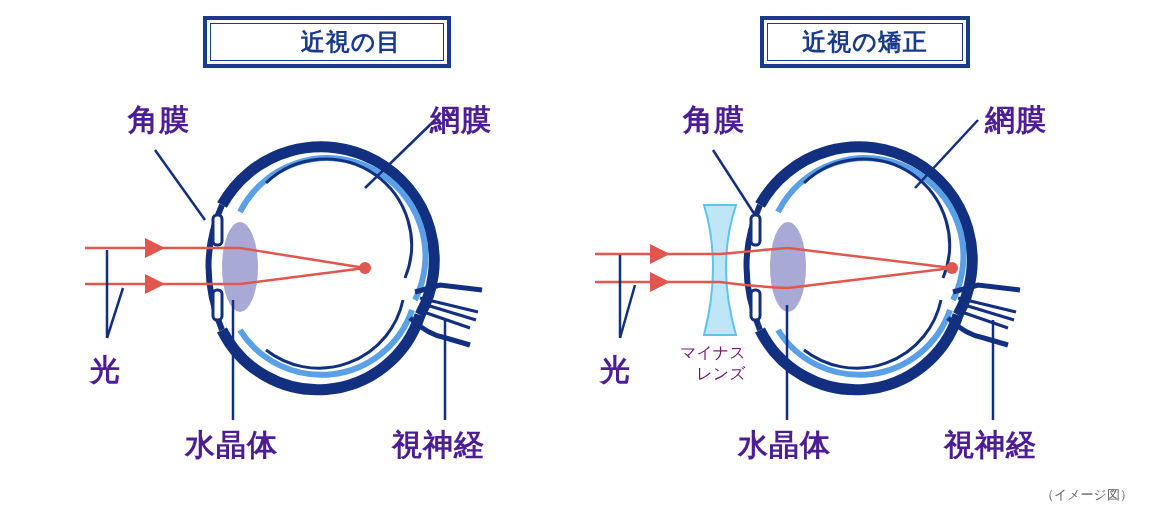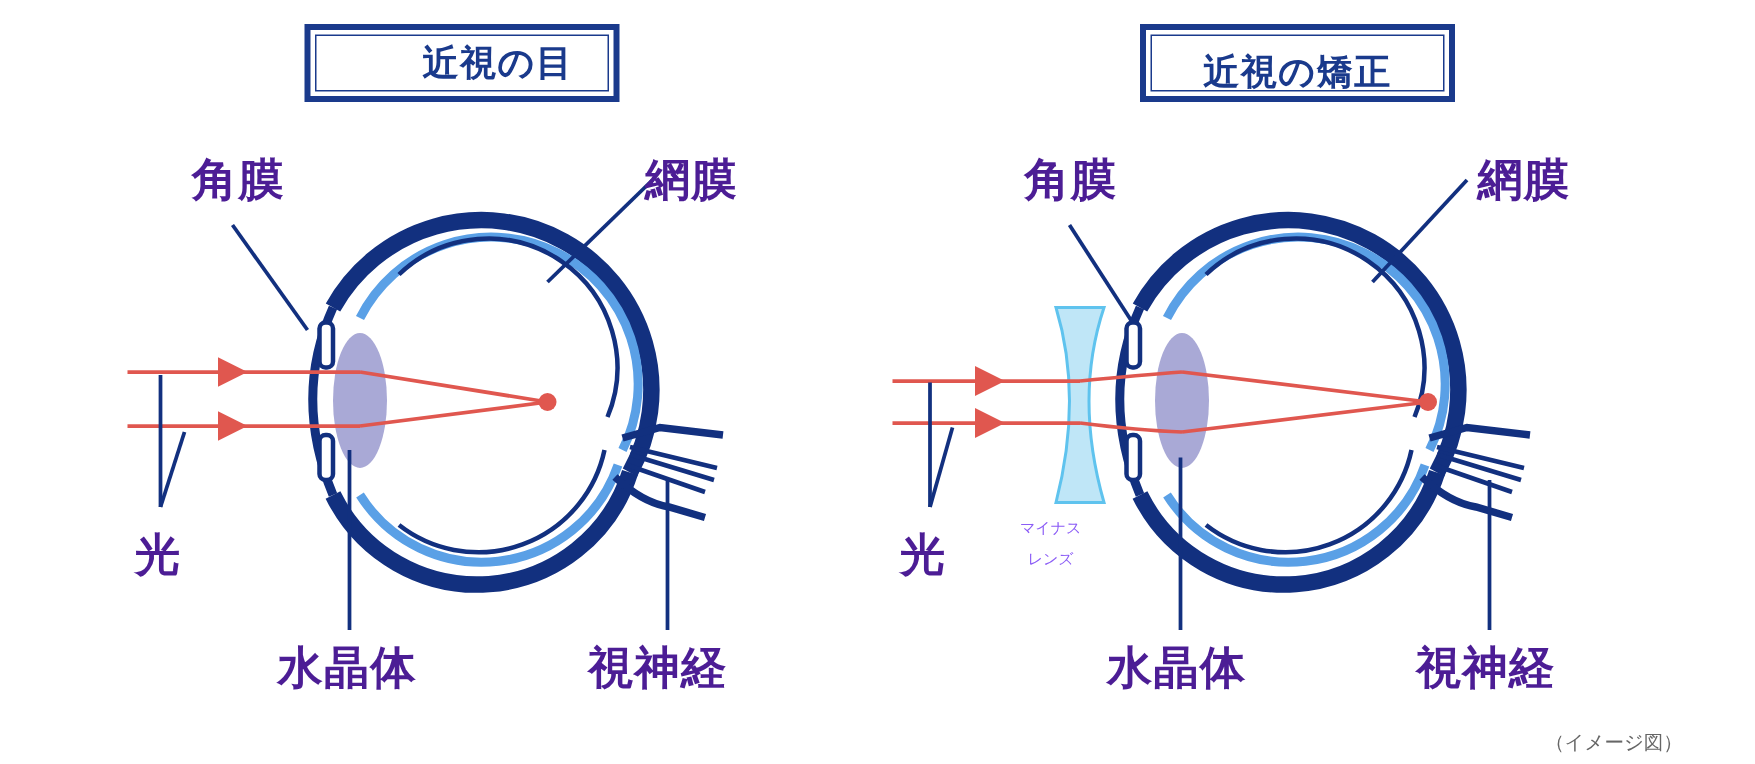--- a/index.html
+++ b/index.html
@@ -2,22 +2,22 @@
 <html><head>
 <meta charset="utf-8">
 <style>
   html,body{margin:0;padding:0;background:#fff;}
   body{width:1170px;height:509px;position:relative;overflow:hidden;font-family:"DejaVu Sans","Liberation Sans",sans-serif;}
   svg{position:absolute;left:0;top:0;}
   .title-box{position:absolute;height:52px;border:4px solid #1a3a8c;box-sizing:border-box;display:flex;align-items:center;justify-content:center;}
   .title-box .inner{position:absolute;left:3px;right:3px;top:3px;bottom:3px;border:1.5px solid #1a3a8c;}
   .title-box span{font-weight:bold;font-size:24px;color:#1a3a8c;letter-spacing:1px;position:relative;}
   .lbl{position:absolute;font-weight:bold;color:#4c1d95;font-size:30px;letter-spacing:1px;white-space:nowrap;}
-  .small{position:absolute;font-size:10px;color:#8b5cf6;white-space:nowrap;line-height:21px;text-align:center;}
-  .note{position:absolute;font-size:13px;color:#666;white-space:nowrap;}
+  .small{position:absolute;font-size:16px;color:#701a75;white-space:nowrap;line-height:21px;text-align:right;}
+  .note{position:absolute;font-size:13px;color:#666;white-space:nowrap;margin-left:11px;}
 </style>
 </head>
 <body>
 
 <svg width="1170" height="509" viewBox="0 0 1170 509">
   <defs>
     <marker id="arr" markerWidth="10" markerHeight="10" refX="6" refY="5" orient="auto">
       <path d="M0,1 L8,5 L0,9 Z" fill="#e0574f"></path>
     </marker>
   </defs>
@@ -100,25 +100,25 @@
   <g stroke="#12307f" stroke-width="2.5" fill="none">
     <line x1="713" y1="150" x2="755" y2="215"></line>
     <line x1="978" y1="120" x2="915" y2="188"></line>
     <line x1="620" y1="255" x2="620" y2="338"></line>
     <line x1="620" y1="338" x2="635" y2="285"></line>
     <line x1="787" y1="305" x2="787" y2="420"></line>
     <line x1="993" y1="320" x2="993" y2="420"></line>
   </g>
 </svg>
 
-<div class="title-box" style="left:203px;top:16px;width:210px;padding-left:48px;">
+<div class="title-box" style="left:203px;top:16px;width:248px;padding-left:48px;">
   <div class="inner"></div>
   <span>近視の目</span>
 </div>
-<div class="title-box" style="left:760px;top:16px;width:210px;align-items:flex-end;">
+<div class="title-box" style="left:760px;top:16px;width:210px;">
   <div class="inner"></div>
   <span>近視の矯正</span>
 </div>
 
 <div class="lbl" style="left:128px;top:100px;">角膜</div>
 <div class="lbl" style="left:430px;top:100px;">網膜</div>
 <div class="lbl" style="left:90px;top:350px;">光</div>
 <div class="lbl" style="left:185px;top:425px;">水晶体</div>
 <div class="lbl" style="left:392px;top:425px;">視神経</div>
 

